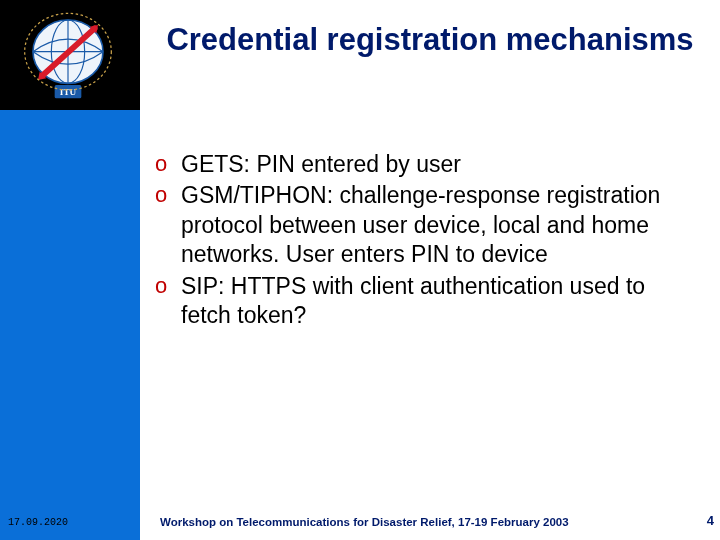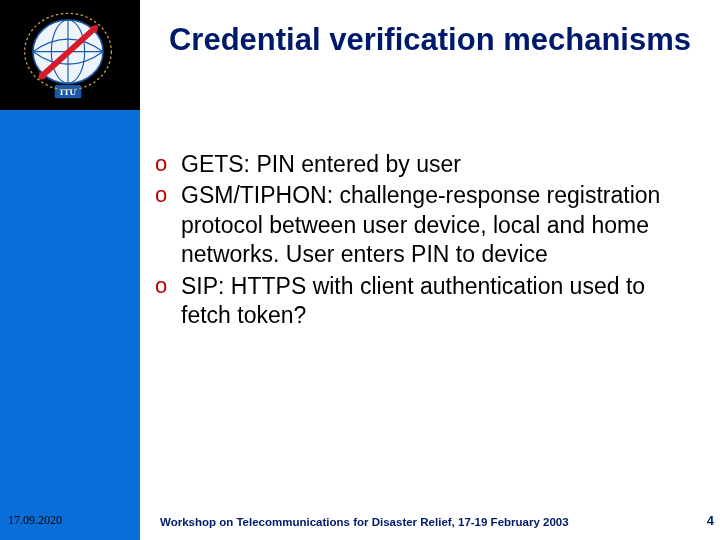--- a/index.html
+++ b/index.html
@@ -17,22 +17,22 @@
     text-align: center; font-family: Verdana, Geneva, sans-serif;
   }
   .body {
     position: absolute; left: 155px; top: 150px; right: 30px;
     color: #000; font-size: 23px; line-height: 1.28; font-family: Verdana, Geneva, sans-serif;
   }
   .item { display: flex; margin-bottom: 2px; }
   .marker { color: #c00000; width: 26px; flex-shrink: 0; font-size: 22px; }
   .txt { flex: 1; }
   .footer-date {
-    position: absolute; left: 8px; bottom: 12px; color: #000; font-size: 12px;
-    font-family: Liberation Serif, serif;
+    position: absolute; left: 8px; bottom: 12px; color: #000; font-size: 10px;
+    font-family: Liberation Mono, monospace;
   }
   .footer-workshop {
     position: absolute; left: 160px; bottom: 12px; right: 40px;
     color: #001a6b; font-weight: 700; font-size: 11.5px; 
     font-family: Verdana, Geneva, sans-serif;
   }
   .footer-page {
     position: absolute; right: 6px; bottom: 12px; color: #001a6b;
     font-size: 13px; font-weight: 700; font-family: Verdana, Geneva, sans-serif;
   }
@@ -56,21 +56,21 @@
         <path d="M30 78 L92 22" stroke="#d81b2a" stroke-width="7" stroke-linecap="round"></path>
         <path d="M86 20 L96 18 L94 28 Z" fill="#d81b2a"></path>
         <path d="M34 82 L24 84 L26 74 Z" fill="#d81b2a"></path>
         <rect x="44" y="90" width="32" height="16" rx="2" fill="#1a5aa8"></rect>
         <text x="60" y="102" text-anchor="middle" fill="#fff" font-size="11" font-family="Verdana" font-weight="bold">ITU</text>
         <ellipse cx="60" cy="50" rx="52" ry="46" fill="none" stroke="#c9a24a" stroke-width="1.5" stroke-dasharray="3 3"></ellipse>
       </svg>
     </div>
   </div>
 
-  <div class="title">Credential verification mechanisms</div>
+  <div class="title">Credential registration mechanisms</div>
 
   <div class="body">
     <div class="item">
       <div class="marker">o</div>
       <div class="txt">GETS: PIN entered by user</div>
     </div>
     <div class="item">
       <div class="marker">o</div>
       <div class="txt">GSM/TIPHON: challenge-response registration protocol between user device, local and home networks. User enters PIN to device</div>
     </div>

